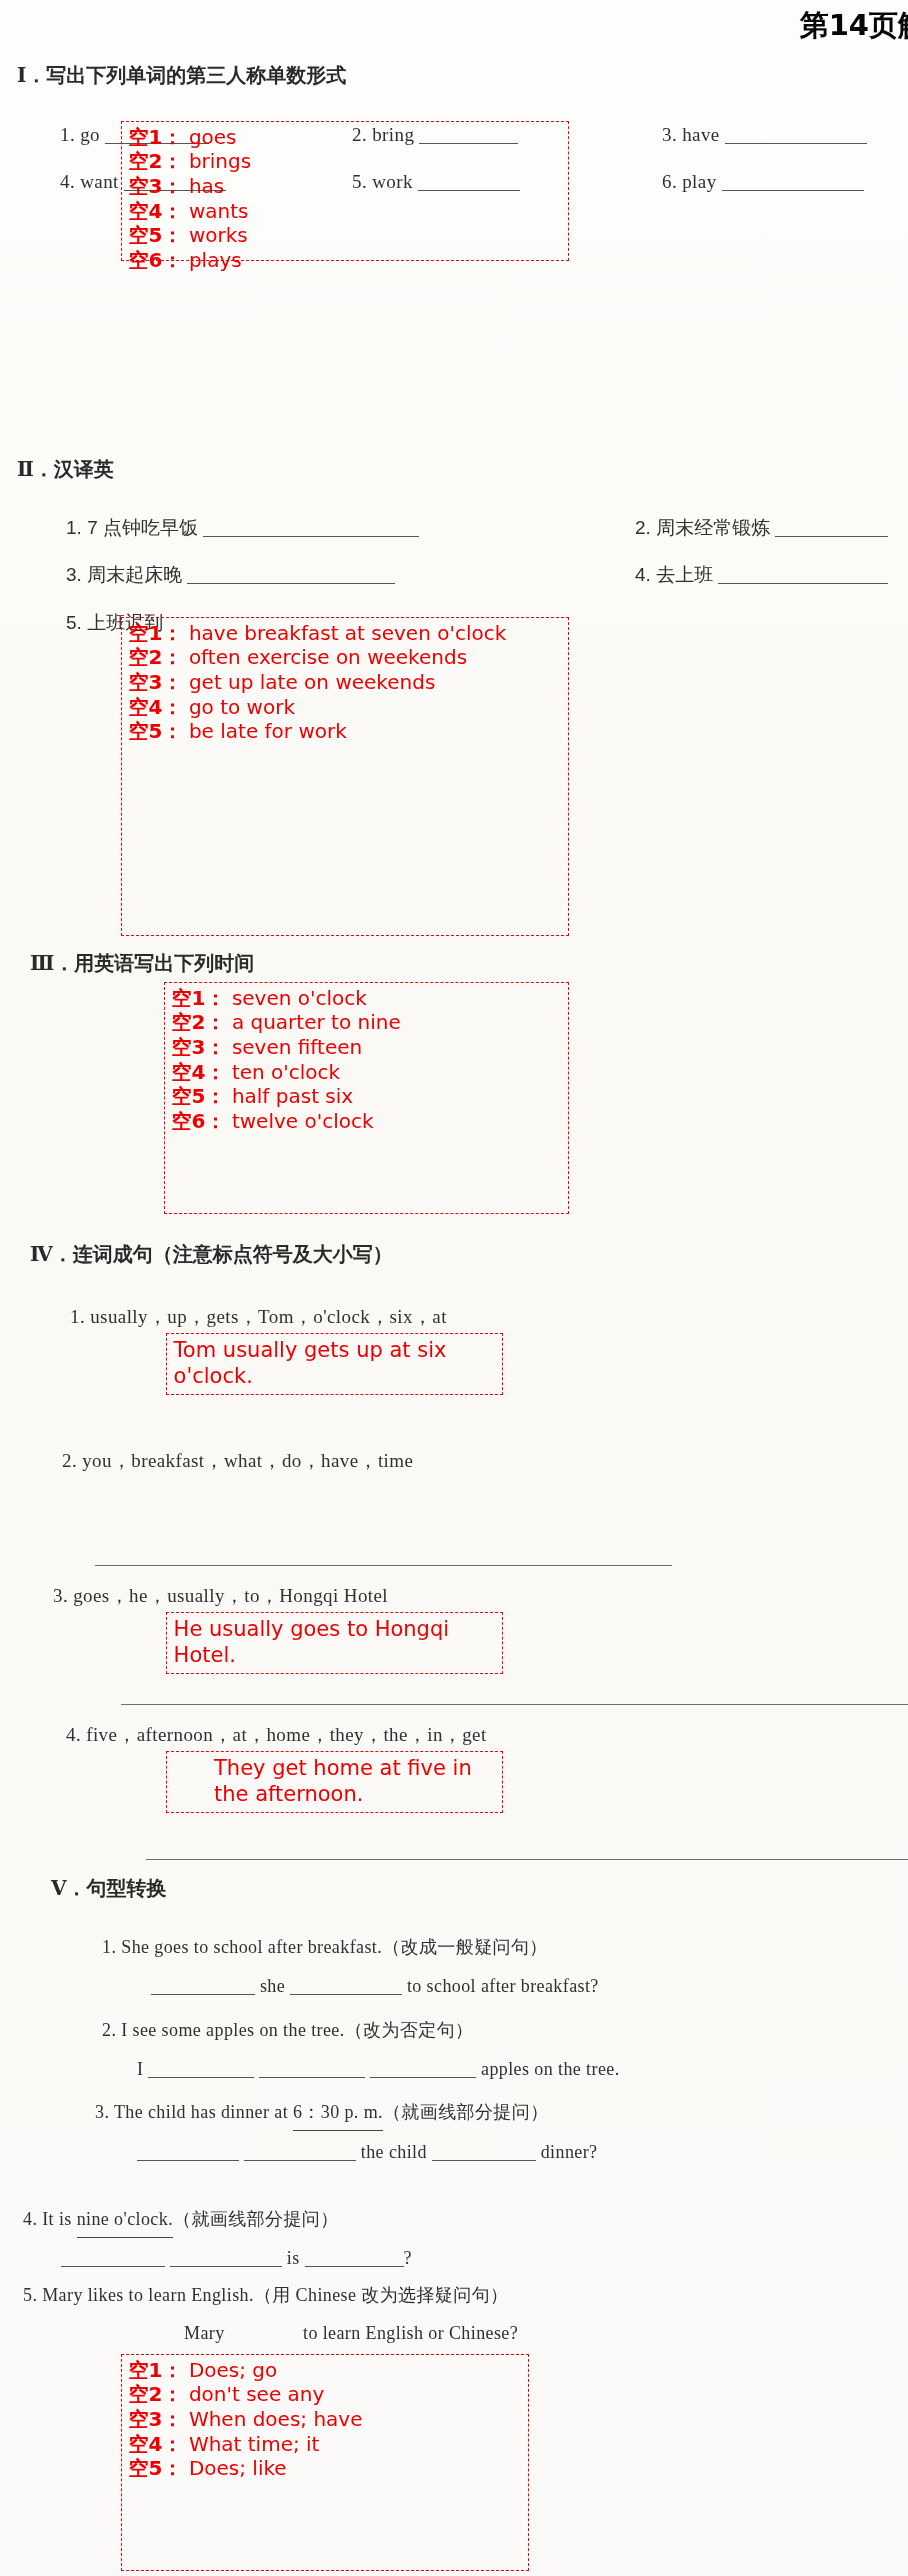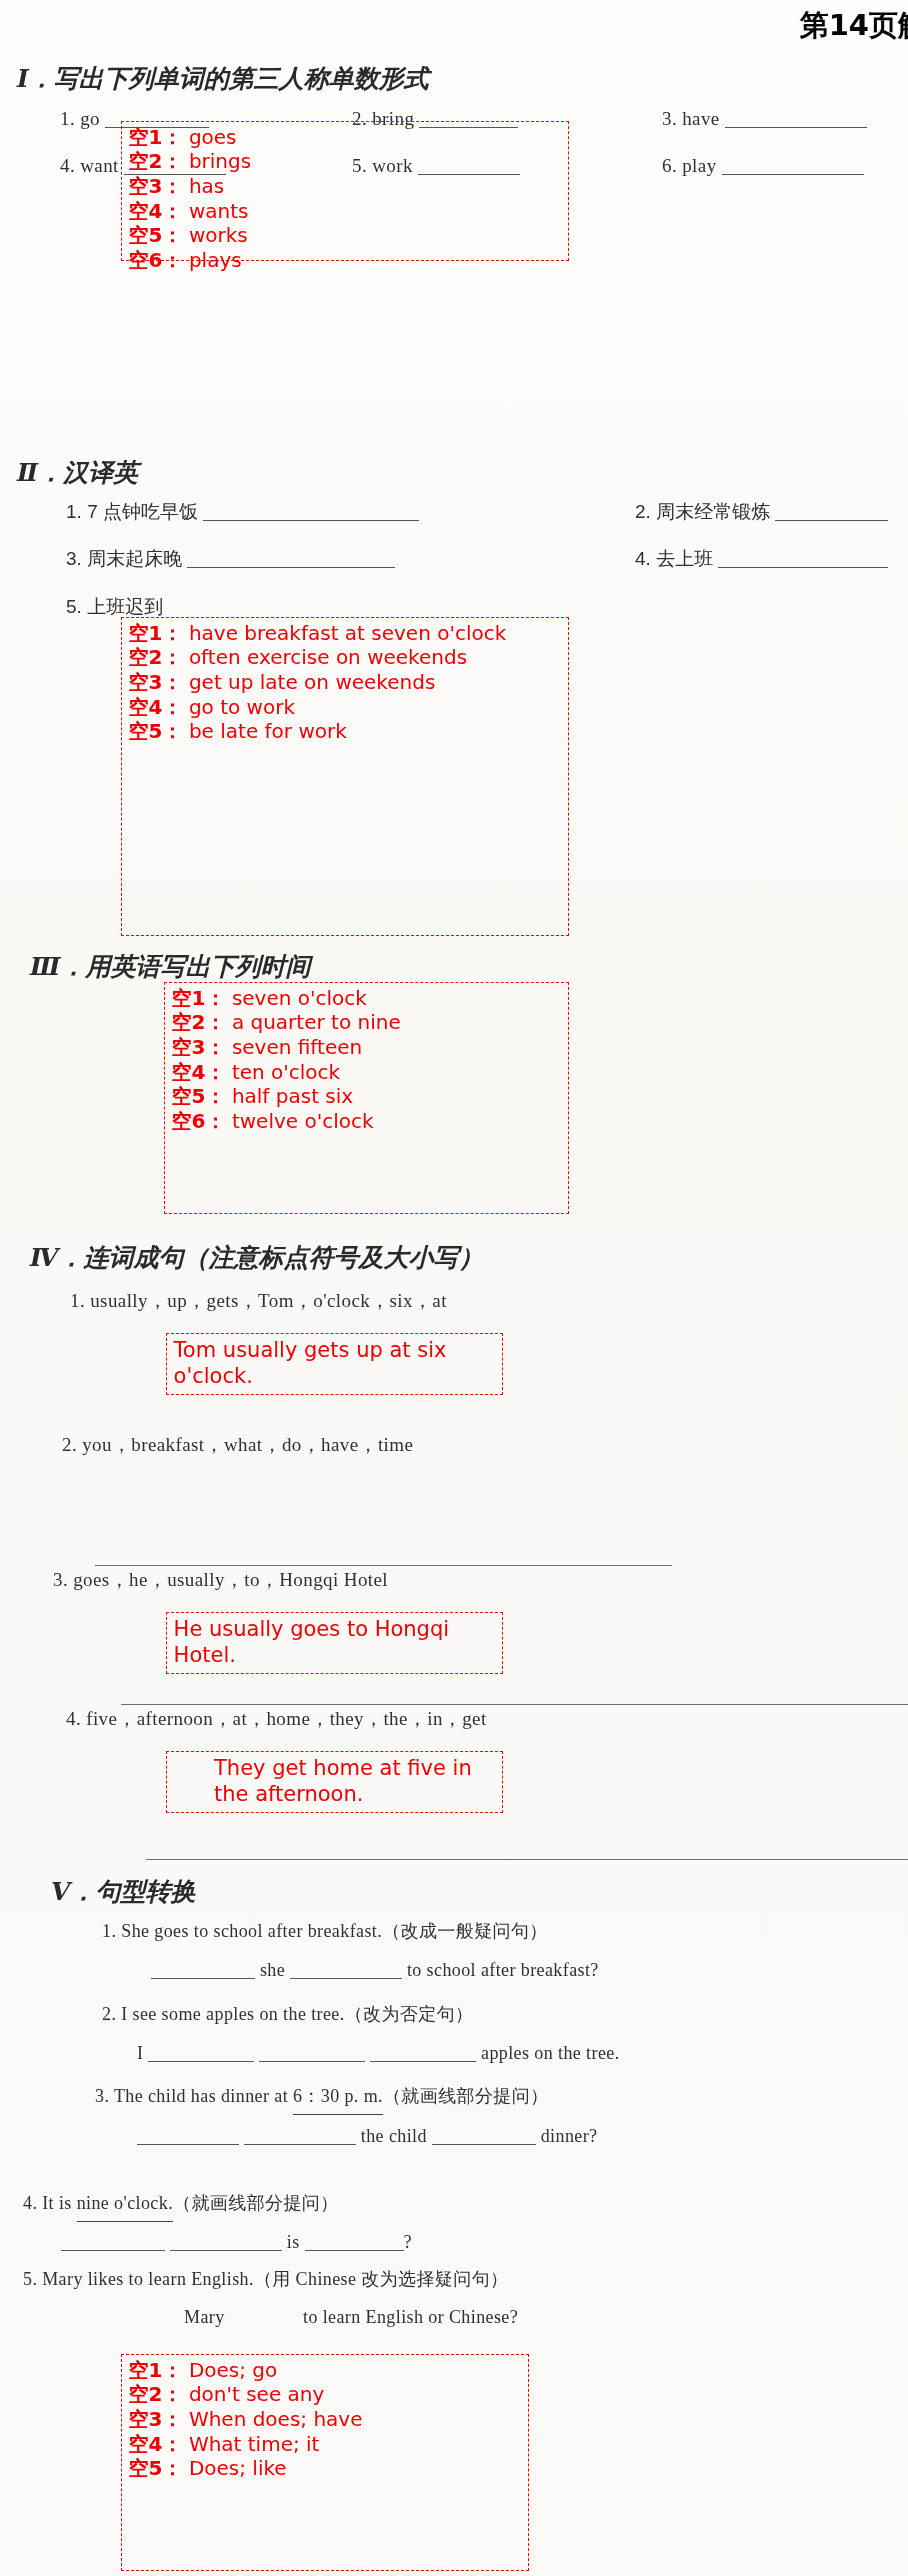--- a/index.html
+++ b/index.html
@@ -35,36 +35,36 @@
     letter-spacing: 0px;
     color: #060606;
     padding-left: 48px;
   }
 
   
   .sec-head {
     position: absolute;
     font-family: "DejaVu Sans", "Liberation Sans", sans-serif;
     font-weight: bold;
-    font-size: 25px;
+    font-size: 20px;
     color: #2a2a2a;
     white-space: nowrap;
-    font-style: italic;
   }
   .sec-head .numeral {
     font-family: "Liberation Serif", "DejaVu Serif", serif;
     font-weight: bold;
   }
   .q {
     position: absolute;
     font-family: "Liberation Serif", "DejaVu Serif", serif;
     font-size: 19px;
     color: #303030;
     white-space: nowrap;
     letter-spacing: 0.4px;
+    margin-top: 16px;
   }
   .q.cn {
     font-family: Liberation Sans, sans-serif;
     font-size: 19px;
     letter-spacing: 0px;
   }
   .q.small {
     font-size: 18px;
   }
 

